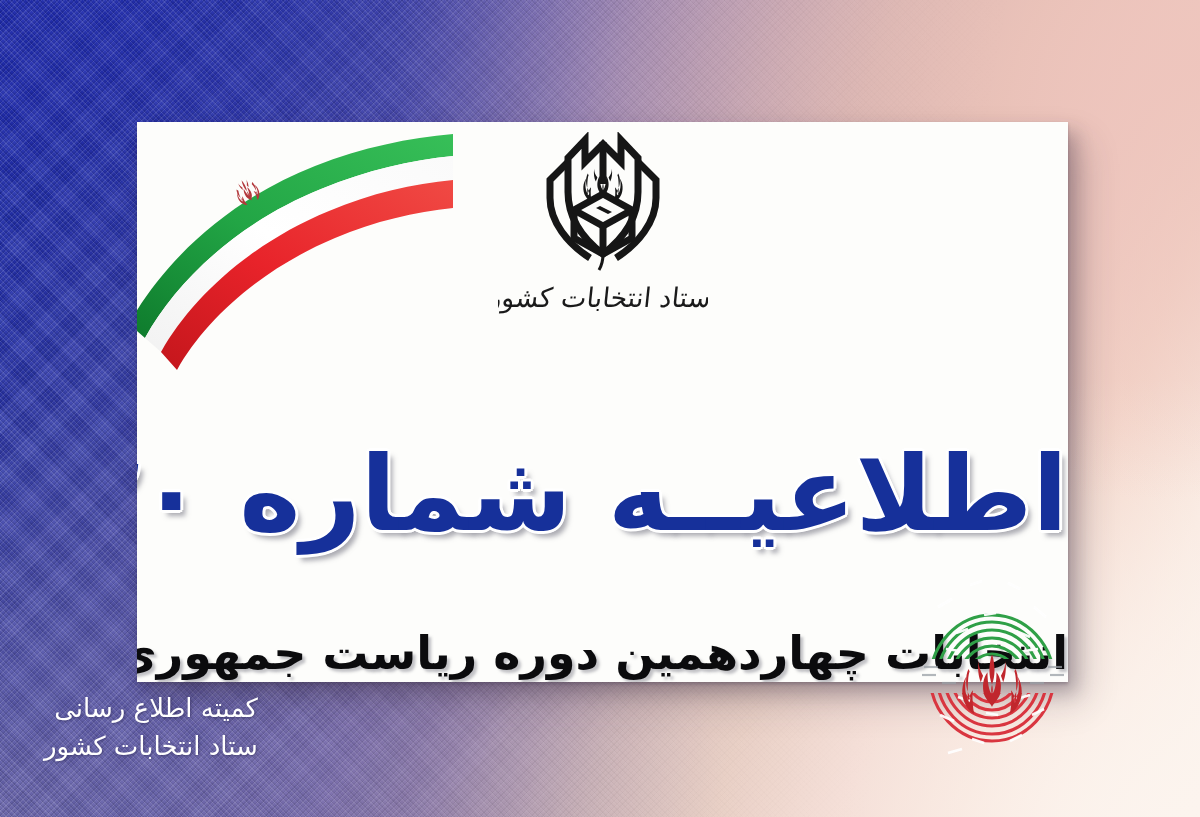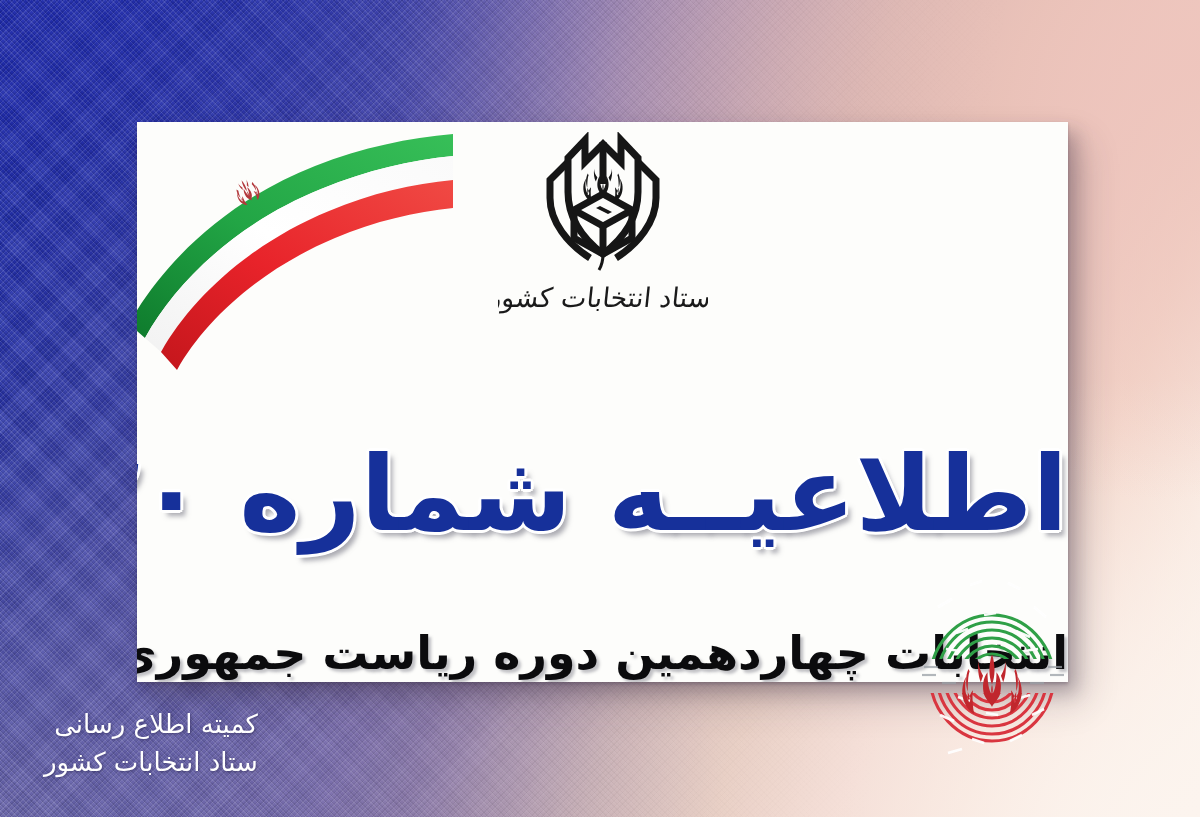--- a/index.html
+++ b/index.html
@@ -165,21 +165,21 @@
     top: 563px;
     width: 160px;
     height: 232px;
     pointer-events: none;
   }
 
   
   .credit {
     position: absolute;
     left: 44px;
-    top: 706px;
+    top: 690px;
     direction: rtl;
     text-align: right;
     color: #ffffff;
     font-family: "DejaVu Sans", "Liberation Sans", sans-serif;
     font-size: 26px;
     line-height: 1.45;
     font-weight: normal;
     text-shadow: 1px 1px 3px rgba(35,30,70,0.55);
   }
   .credit div { white-space: nowrap; }

